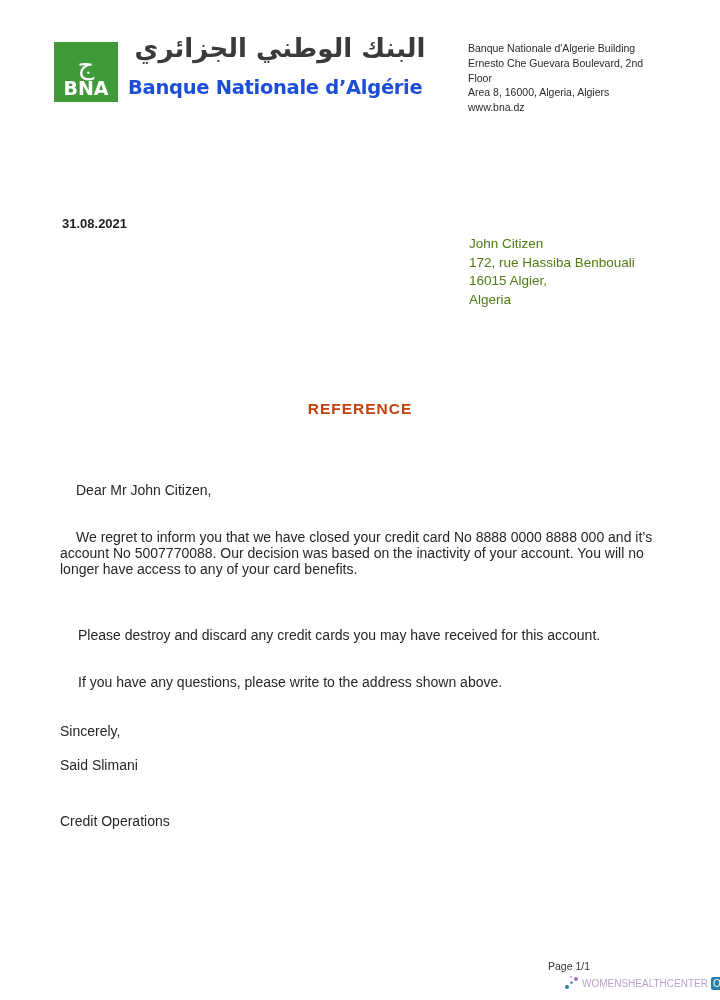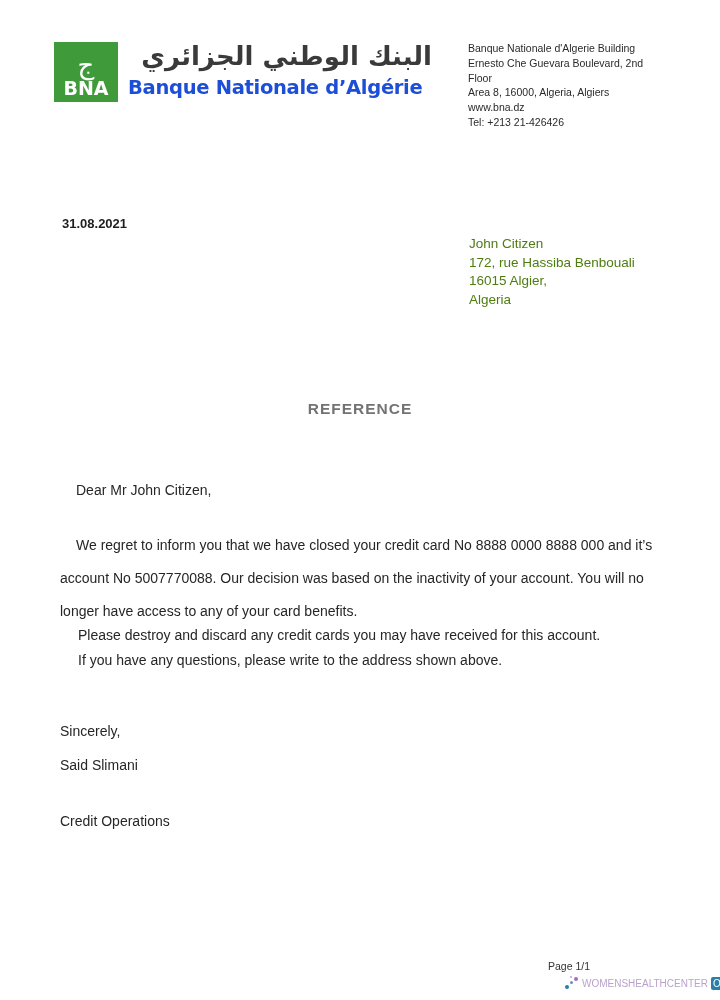--- a/index.html
+++ b/index.html
@@ -17,23 +17,23 @@
     }
     .logo-glyph {
       color: #ffffff; font-family: "DejaVu Serif", serif;
       font-size: 26px; line-height: 26px; margin-bottom: 0px;
     }
     .logo-abbr {
       color: #ffffff; font-family: "DejaVu Sans", sans-serif; font-weight: bold;
       font-size: 19px; line-height: 20px; letter-spacing: 0px;
     }
     .logo-arabic {
-      left: 128px; top: 40px; width: 304px; height: 32px;
+      left: 128px; top: 32px; width: 304px; height: 32px;
       font-family: "DejaVu Sans", sans-serif; font-size: 26px; font-weight: bold;
-      color: #3a3a3a; direction: rtl; text-align: right; line-height: 32px;
+      color: #3a3a3a; direction: rtl; text-align: center; line-height: 32px;
       letter-spacing: 1px;
     }
     .logo-latin {
       left: 128px; top: 74px; width: 310px;
       font-family: "DejaVu Sans", sans-serif; font-weight: bold;
       font-size: 19.5px; color: #1d4ed8; line-height: 28px; letter-spacing: -0.3px;
     }
 
     
     .bank-address {
@@ -50,31 +50,31 @@
 
     .recipient {
       left: 469px; top: 235px;
       font-family: "Liberation Sans", sans-serif; font-size: 13.5px; line-height: 18.7px; color: #4d7c0f;
     }
     .recipient div { white-space: nowrap; }
 
     .title {
       left: 0; width: 720px; top: 400px; text-align: center;
       font-family: "Liberation Sans", sans-serif; font-weight: bold; font-size: 15.5px;
-      letter-spacing: 1px; color: #737373;
+      letter-spacing: 1px; color: #c2410c;
     }
 
     .body-text {
       font-family: "Liberation Sans", sans-serif; font-size: 14px; color: #262626; white-space: nowrap;
     }
     .salutation { left: 76px; top: 482px; }
-    .para-1 { left: 60px; top: 529px; width: 620px; line-height: 33px; white-space: normal; }
+    .para-1 { left: 60px; top: 529px; width: 620px; line-height: 16px; white-space: normal; }
     .para-1 .indent { display: inline-block; width: 16px; }
     .para-2 { left: 78px; top: 627px; }
-    .para-3 { left: 78px; top: 652px; text-align: right; }
+    .para-3 { left: 78px; top: 674px; text-align: right; }
 
     .closing { left: 60px; top: 723px; }
     .signer { left: 60px; top: 757px; }
     .dept { left: 60px; top: 789px; margin-top: 24px; }
 
     .page-num {
       left: 0; width: 590px; top: 960px; text-align: right;
       font-family: "Liberation Sans", sans-serif; font-size: 10.5px; color: #333;
     }
 
@@ -102,21 +102,20 @@
 </div>
 <div class="abs logo-arabic">البنك الوطني الجزائري</div>
 <div class="abs logo-latin">Banque Nationale d’Algérie</div>
 
 <div class="abs bank-address">
   <div>Banque Nationale d'Algerie Building</div>
   <div>Ernesto Che Guevara Boulevard, 2nd</div>
   <div>Floor</div>
   <div>Area 8, 16000, Algeria, Algiers</div>
   <div>www.bna.dz</div>
-  <div>Tel: +213 21-426426</div>
 </div>
 
 <div class="abs date">31.08.2021</div>
 
 <div class="abs recipient">
   <div>John Citizen</div>
   <div>172, rue Hassiba Benbouali</div>
   <div>16015 Algier,</div>
   <div>Algeria</div>
 </div>

